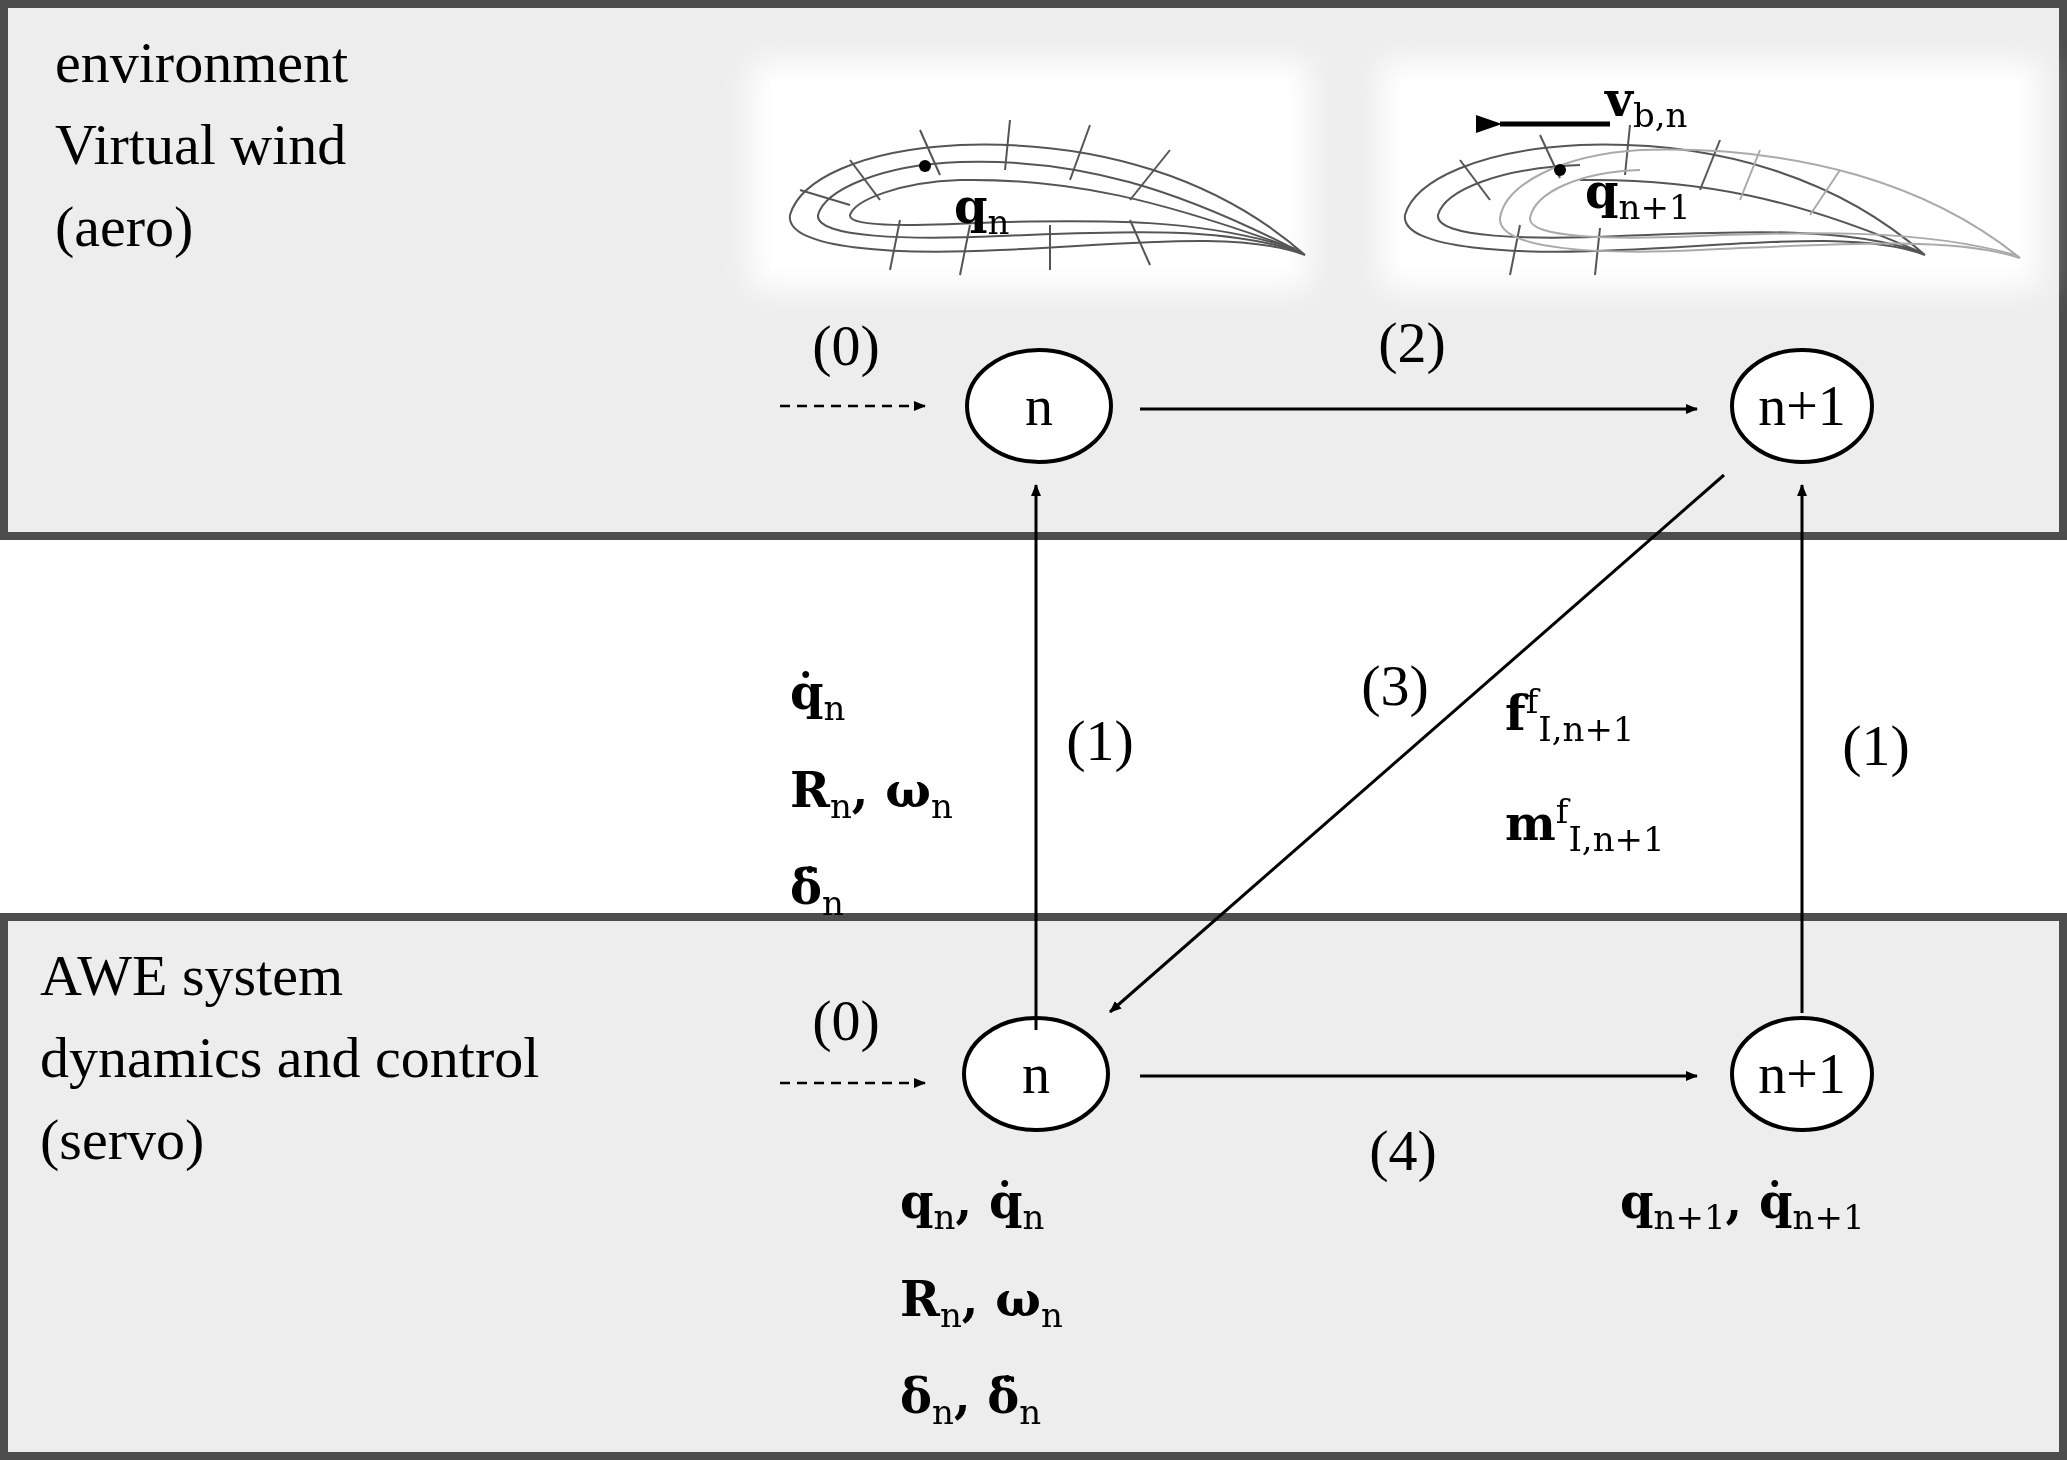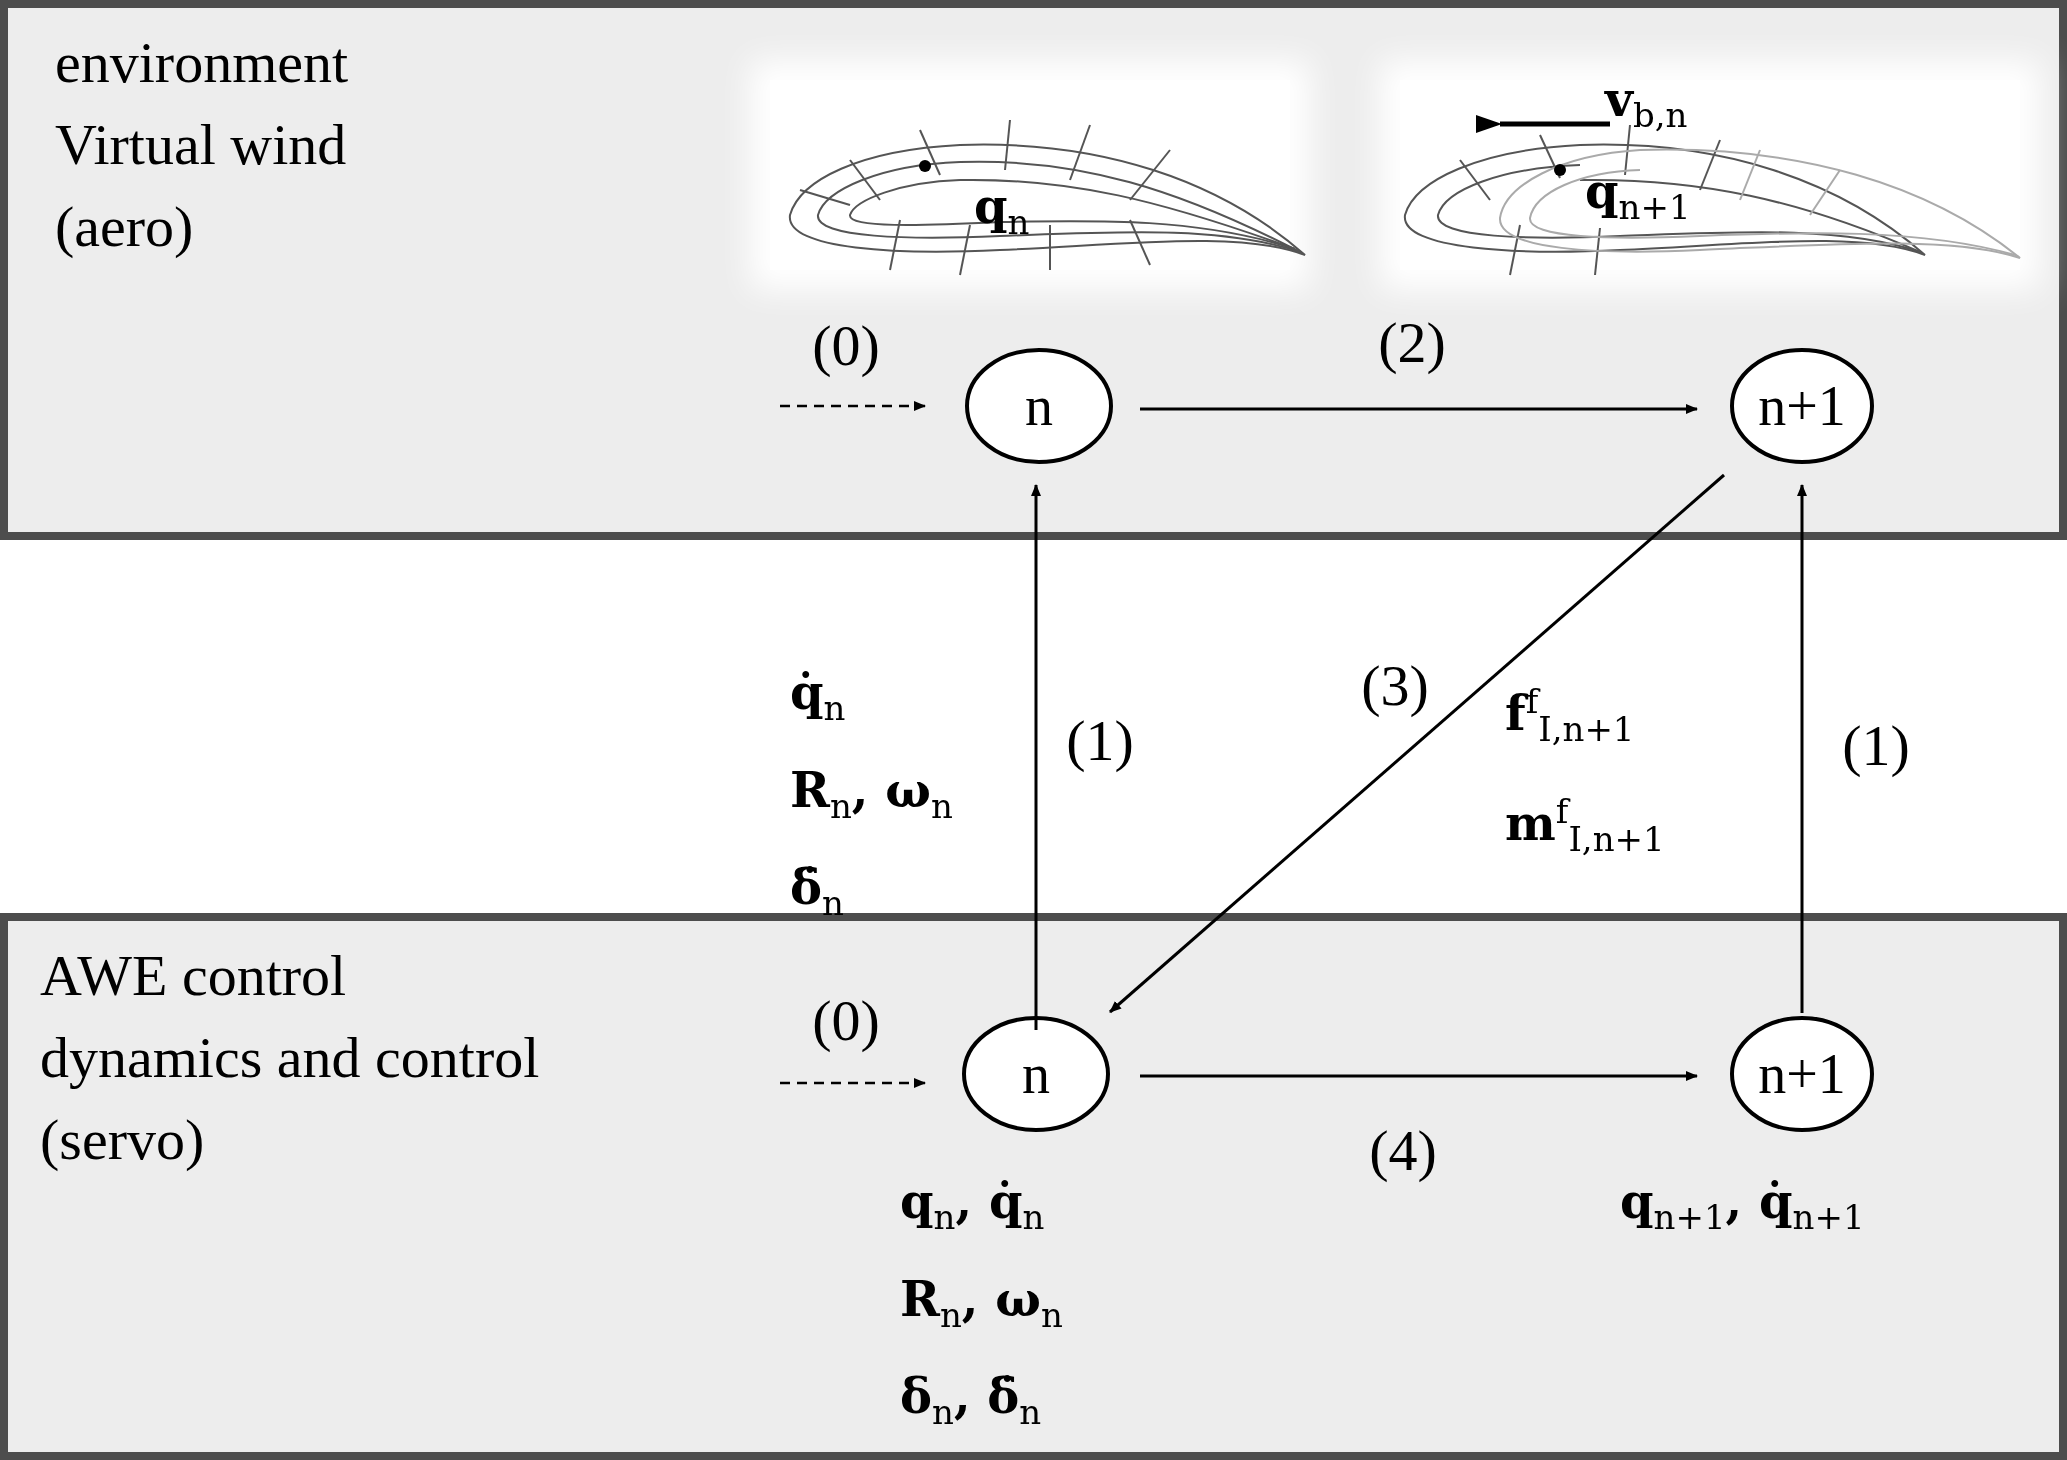--- a/index.html
+++ b/index.html
@@ -20,21 +20,21 @@
 
 <div id="top-box" class="box"></div>
 <div id="bottom-box" class="box"></div>
 
 <div class="label" style="left:55px;top:22px;">
   <div>environment</div>
   <div>Virtual wind</div>
   <div>(aero)</div>
 </div>
 <div class="label" style="left:40px;top:935px;">
-  <div>AWE control</div>
+  <div>AWE system</div>
   <div>dynamics and control</div>
   <div>(servo)</div>
 </div>
 
 <div class="panel" style="left:770px;top:80px;width:520px;height:190px;"></div>
 <div class="panel" style="left:1400px;top:80px;width:620px;height:190px;"></div>
 
 <svg width="2067" height="1460">
   <defs>
     <marker id="ah" markerWidth="12" markerHeight="10" refX="11" refY="5" orient="auto" markerUnits="userSpaceOnUse">
@@ -104,21 +104,21 @@
 
   <text class="step" x="846" y="365" text-anchor="middle">(0)</text>
   <text class="step" x="846" y="1040" text-anchor="middle">(0)</text>
   <text class="step" x="1412" y="362" text-anchor="middle">(2)</text>
   <text class="step" x="1100" y="760" text-anchor="middle">(1)</text>
   <text class="step" x="1876" y="765" text-anchor="middle">(1)</text>
   <text class="step" x="1395" y="705" text-anchor="middle">(3)</text>
   <text class="step" x="1403" y="1170" text-anchor="middle">(4)</text>
 </svg>
 
-<div class="math" style="left:974px;top:165px;"><span>q</span><sub>n</sub></div>
+<div class="math" style="left:954px;top:165px;"><span>q</span><sub>n</sub></div>
 <div class="math" style="left:1585px;top:150px;"><span>q</span><sub>n+1</sub></div>
 <div class="math" style="left:1605px;top:58px;"><span>v</span><sub>b,n</sub></div>
 
 <div class="math" style="left:790px;top:651px;width:240px;">
   <div><span>q̇</span><sub>n</sub></div>
   <div><span>R</span><sub>n</sub>, <span>ω</span><sub>n</sub></div>
   <div><span>δ̇</span><sub>n</sub></div>
 </div>
 
 <div class="math" style="left:1505px;top:660px;text-align:left;">

